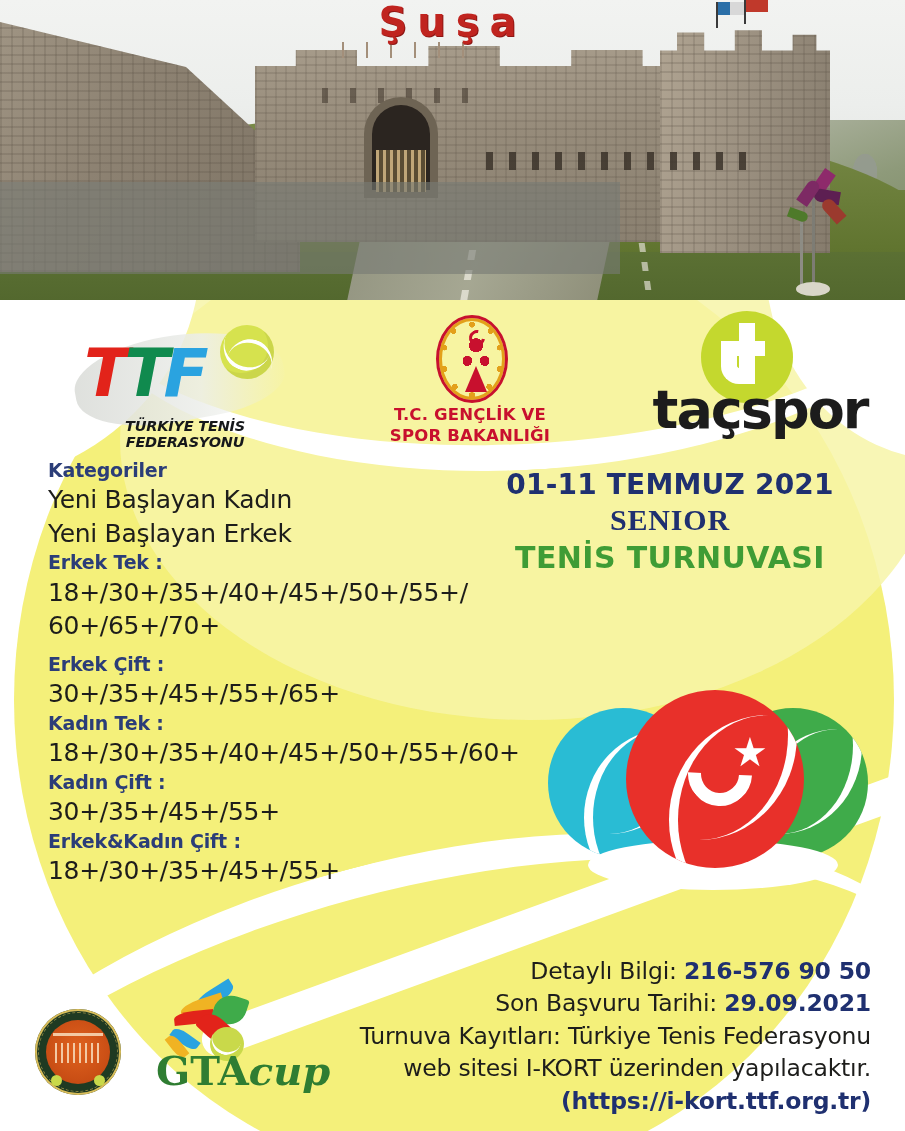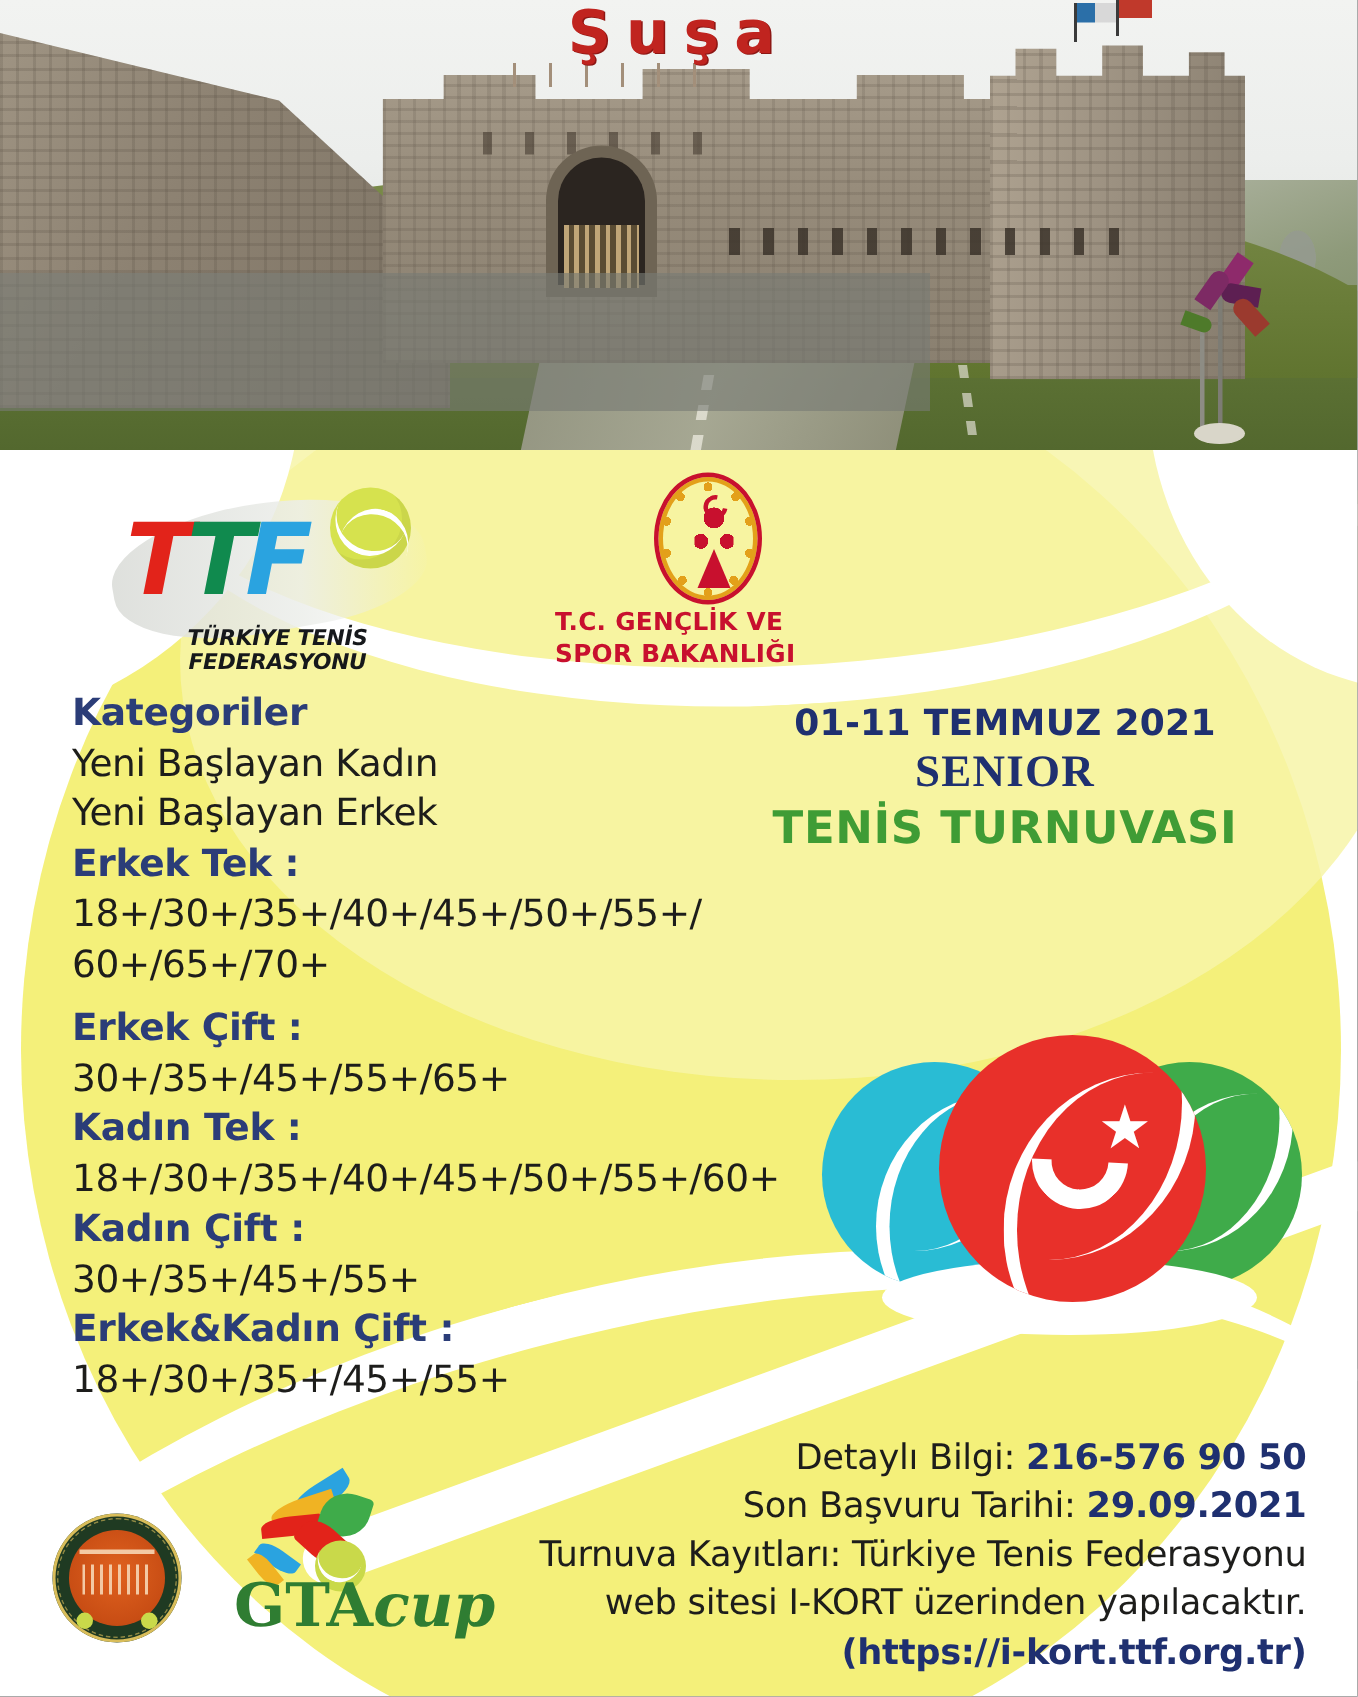--- a/index.html
+++ b/index.html
@@ -270,21 +270,21 @@
     position:absolute; left:26px; top:48px; width:0; height:0;
     border-left:11px solid transparent; border-right:11px solid transparent;
     border-bottom:26px solid #c8102e;
   }
   .gsb-crescent{
     position:absolute; left:30px; top:12px; width:16px; height:16px;
     border:3px solid #c8102e; border-radius:50%;
     border-right-color:transparent; transform:rotate(-35deg);
   }
   .gsb-name{
-    position:absolute; left:0; top:94px; width:200px; text-align:left;
+    position:absolute; left:0; top:94px; width:200px; text-align:center;
     font-family:"DejaVu Sans", sans-serif;
     font-size:16.5px; font-weight:bold; color:#c8102e; line-height:1.25;
     letter-spacing:.2px;
   }
 
   .tac{ position:absolute; left:645px; top:6px; width:230px; height:140px; }
   .tac-circle{
     position:absolute; left:56px; top:0px; width:92px; height:92px;
     background:#c4d82e; border-radius:50%;
   }
@@ -299,34 +299,34 @@
     position:absolute; left:-8px; top:72px; width:246px; text-align:center;
     font-family:"DejaVu Sans", sans-serif;
     font-size:54px; font-weight:bold; color:#1c1c1c;
     letter-spacing:-2px; line-height:1;
   }
 
   
   .catCol{ position:absolute; left:48px; top:158px; width:500px; }
   .cat-h{
     font-family:"DejaVu Sans", sans-serif;
-    font-size:25px; font-weight:bold; color:#2b3d78;
+    font-size:19px; font-weight:bold; color:#2b3d78;
     line-height:1.34; letter-spacing:-.2px;
   }
   .cat-p{
     font-family:"DejaVu Sans", sans-serif;
     font-size:25px; color:#1d1d1b; line-height:1.34; letter-spacing:-.3px;
   }
   .cat-sp{ height:9px; }
 
   
   .rightHead{ position:absolute; right:40px; top:168px; width:390px; text-align:center; }
   .rh-date{
     font-family:"DejaVu Sans", sans-serif;
-    font-size:24px; font-weight:bold; color:#1f3070; line-height:1.22;
+    font-size:28px; font-weight:bold; color:#1f3070; line-height:1.22;
     letter-spacing:.2px;
   }
   .rh-senior{
     font-family:Liberation Serif, serif;
     font-size:30px; font-weight:bold; color:#1f3070; line-height:1.22;
     letter-spacing:.8px;
   }
   .rh-tur{
     font-family:"DejaVu Sans", sans-serif;
     font-size:30px; font-weight:bold; color:#3f9c35; line-height:1.25;
@@ -490,20 +490,27 @@
           <div class="gsb-crescent"></div>
           <div class="gsb-fig"></div>
           <div class="gsb-tri"></div>
         </div>
         <div class="gsb-name">
           <div>T.C. GENÇLİK VE</div>
           <div>SPOR BAKANLIĞI</div>
         </div>
       </div>
 
+      <div class="tac">
+        <div class="tac-circle"></div>
+        <div class="tac-t-v"></div>
+        <div class="tac-t-h"></div>
+        <div class="tac-t-hook"></div>
+        <div class="tac-word">taçspor</div>
+      </div>
     </div>
 
     <div class="catCol">
       <div class="cat-h">Kategoriler</div>
       <div class="cat-p">Yeni Başlayan Kadın</div>
       <div class="cat-p">Yeni Başlayan Erkek</div>
 
       <div class="cat-h">Erkek Tek :</div>
       <div class="cat-p">18+/30+/35+/40+/45+/50+/55+/</div>
       <div class="cat-p">60+/65+/70+</div>

